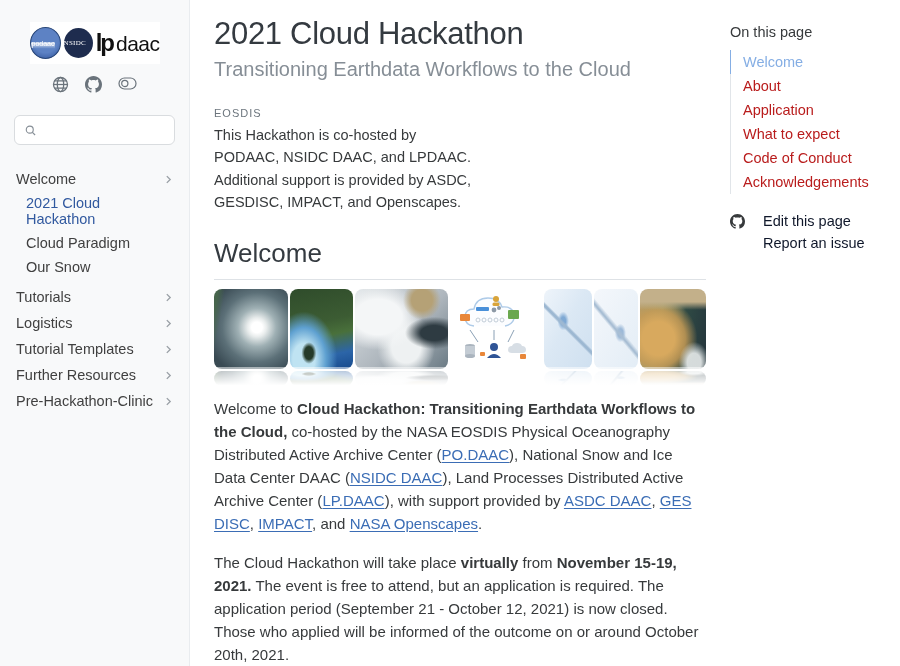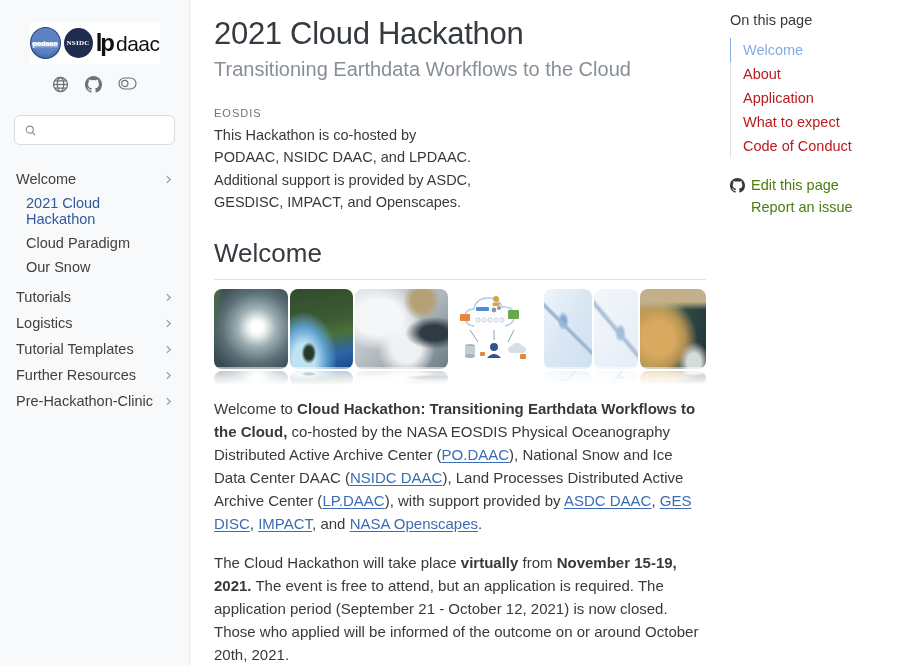--- a/index.html
+++ b/index.html
@@ -5,22 +5,22 @@
   * { margin:0; padding:0; box-sizing:border-box; }
   html,body { background:#fff; }
   .page { width:900px; height:666px; display:flex; overflow:hidden; background:#fff;
           font-family:"Liberation Sans", sans-serif; color:#373a3c; }
 
   
   .sidebar { width:190px; min-width:190px; background:#f8f9fa; border-right:1px solid #e9ecef;
              padding:22px 14px 0 14px; }
   .logo-box { width:130px; height:42px; background:#fff; margin:0 auto 12px auto;
               display:flex; align-items:center; justify-content:center; gap:3px; }
-  .logo-circle { border-radius:50%; display:flex; align-items:center; justify-content:center;
-                 color:#fff; font-weight:bold; }
+  .logo-circle { border-radius:50%; display:flex; align-items:center; 
+                 color:#fff; font-weight:normal; }
   .podaac { width:32px; height:32px; background:radial-gradient(circle at 50% 40%, #5d82c4 0 55%, #2c4f96 100%);
             border:1px solid #274577; font-size:7px; }
   .podaac span { background:linear-gradient(180deg, transparent 40%, rgba(255,255,255,.85) 45%, transparent 90%); padding:3px 1px; }
   .nsidc { width:30px; height:30px; background:#1e2c4e; font-family:"Liberation Serif", serif; font-size:7px; letter-spacing:.3px; }
   .lpmark { font-weight:900; font-size:24px; color:#111; letter-spacing:-2px; line-height:1; }
   .daactxt { font-size:21px; color:#111; letter-spacing:-.5px; line-height:1; }
   .tool-row { display:flex; justify-content:center; gap:16px; margin-bottom:22px; }
   .tool-row a { color:#6a737b; display:inline-flex; }
   .searchbox { display:flex; align-items:center; gap:8px; background:#fff; border:1px solid #d9dcdf;
                border-radius:6px; height:30px; padding:0 10px; margin-bottom:22px; }
@@ -74,28 +74,28 @@
   .t7 .img { background:
       radial-gradient(ellipse at 82% 92%, rgba(232,236,236,.9) 0 9%, transparent 20%),
       linear-gradient(180deg, #c3b08a 0 16%, transparent 26%),
       radial-gradient(ellipse at 28% 62%, #d8a95e 0 24%, rgba(199,155,85,.85) 40%, transparent 58%),
       linear-gradient(100deg, #b59a66 0%, #8a9a74 32%, #2f4a44 62%, #24343c 100%); }
   .main p { font-size:15px; line-height:23px; margin-bottom:16px; }
   .main p strong { font-weight:700; }
   a.tlink { color:#3b6db5; text-decoration:underline; text-underline-offset:2px; }
 
   
-  .toc { width:170px; padding-top:12px; margin-left:24px; font-size:14.5px; }
+  .toc { width:170px; padding-top:24px; margin-left:24px; font-size:14.5px; }
   .toc-head { color:#373a3c; margin-bottom:10px; }
   .toc-list { }
   .toc-item { display:block; border-left:1px solid #e1e5e9; padding:4px 0 4px 12px;
               color:#b91c1c; text-decoration:none; }
   .toc-item.active { color:#85aee4; border-left-color:#85aee4; }
   .toc-links { margin-top:16px; color:#373a3c; }
-  .toc-link { display:flex; align-items:center; gap:6px; padding:3px 0; color:#4d7c0f; text-decoration:none;text-align:center; }
+  .toc-link { display:flex; align-items:center; gap:18px; padding:3px 0; color:#0f172a; text-decoration:none;text-align:center; }
   .toc-link .spacer { width:15px; }
   svg { display:block; }
 </style>
 </head>
 <body>
 
 <div class="page">
 
   <aside class="sidebar">
     <div class="logo-box">
@@ -268,20 +268,21 @@
   </main>
 
   <aside class="toc">
     <div class="toc-head">On this page</div>
     <nav class="toc-list">
       <a class="toc-item active" href="#">Welcome</a>
       <a class="toc-item" href="#">About</a>
       <a class="toc-item" href="#">Application</a>
       <a class="toc-item" href="#">What to expect</a>
       <a class="toc-item" href="#">Code of Conduct</a>
+      <a class="toc-item" href="#">Acknowledgements</a>
     </nav>
     <div class="toc-links">
       <a class="toc-link" href="#">
         <svg width="15" height="15" viewBox="0 0 16 16" fill="#373a3c">
           <path d="M8 0C3.58 0 0 3.58 0 8c0 3.54 2.29 6.53 5.47 7.59.4.07.55-.17.55-.38 0-.19-.01-.82-.01-1.49-2.01.37-2.53-.49-2.69-.94-.09-.23-.48-.94-.82-1.13-.28-.15-.68-.52-.01-.53.63-.01 1.08.58 1.23.82.72 1.21 1.87.87 2.33.66.07-.52.28-.87.51-1.07-1.78-.2-3.64-.89-3.64-3.95 0-.87.31-1.59.82-2.15-.08-.2-.36-1.02.08-2.12 0 0 .67-.21 2.2.82.64-.18 1.32-.27 2-.27s1.36.09 2 .27c1.53-1.04 2.2-.82 2.2-.82.44 1.1.16 1.92.08 2.12.51.56.82 1.27.82 2.15 0 3.07-1.87 3.75-3.65 3.95.29.25.54.73.54 1.48 0 1.07-.01 1.93-.01 2.2 0 .21.15.46.55.38A8.01 8.01 0 0 0 16 8c0-4.42-3.58-8-8-8z"></path>
         </svg>
         <span>Edit this page</span>
       </a>
       <a class="toc-link" href="#">
         <span class="spacer"></span>

